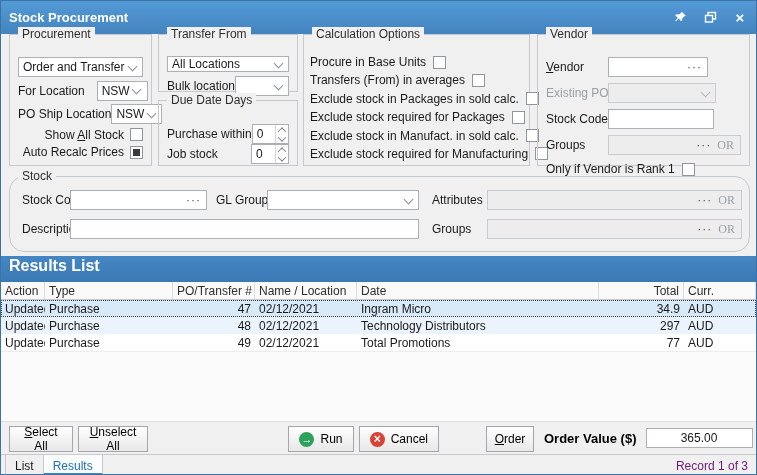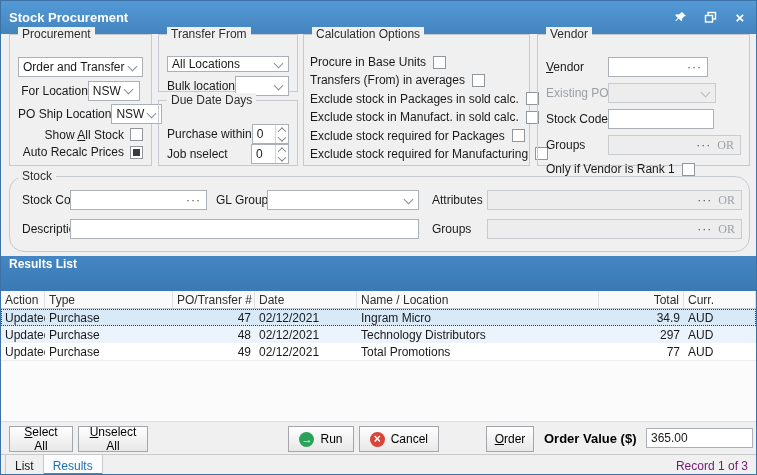--- a/index.html
+++ b/index.html
@@ -49,42 +49,42 @@
   .spin .val { flex:1; padding:2px 0 0 4px; font-size:12px; }
   .spin .arrows { width:13px; border-left:1px solid #d6d6d6; display:flex; flex-direction:column; }
   .spin .arr { flex:1; display:flex; align-items:center; justify-content:center; }
   .arr-up::before { content:""; width:5px; height:5px; border-left:1.4px solid #7d8288; border-top:1.4px solid #7d8288; transform:rotate(45deg) translate(1px,1px); }
   .arr-dn::before { content:""; width:5px; height:5px; border-right:1.4px solid #7d8288; border-bottom:1.4px solid #7d8288; transform:rotate(45deg) translate(-1px,-1px); }
   .row { display:flex; align-items:center; }
   .u { text-decoration:underline; }
   label.lbl { white-space:nowrap; }
   
   #results { position:absolute; top:255px; left:0; width:755px; height:165px; background:#fbfbfb; display:flex; flex-direction:column; }
-  .results-header { height:35px; background:linear-gradient(#4486c3,#3b79b4); color:#fff; font-weight:bold; padding:1px 0 0 8px; font-size:12px; }
+  .results-header { height:26px; background:linear-gradient(#4486c3,#3b79b4); color:#fff; font-weight:bold; padding:1px 0 0 8px; font-size:16px; }
   .tgrid { display:grid; grid-template-columns:44px 128px 82px 102px 242px 85px 1fr; }
   .thead { background:#fafafa; border-bottom:1px solid #c5c8cc; height:18px; }
   .thead .cell { border-right:1px solid #dcdfe2; color:#2e2e2e; }
   .cell { padding:1px 4px 0 4px; font-size:12px; overflow:hidden; white-space:nowrap; height:100%; display:flex; align-items:center; }
   .cell.num { justify-content:flex-end; }
   .trow { height:17px; background:#fff; }
   .trow.alt { background:#ebf3fc; }
   .trow.selected { background:#d8e9f8; outline:1px dotted #3c3c3c; outline-offset:-1px; }
   .tfill { flex:1; background:#fbfbfb; border-top:1px solid #ededed; }
   
   #footer { position:absolute; top:420px; left:0; width:755px; height:33px; border-top:1px solid #e0e0e0; }
   .btn {
     position:absolute; top:4px; height:26px; border:1px solid #a3a6aa;
     background:linear-gradient(#fefefe,#e8e8e8); font-size:12px;
     display:flex; align-items:center; justify-content:center; gap:6px; padding:0 10px;
   }
   .icon-circle { width:15px; height:15px; border-radius:50%; color:#fff; display:flex; align-items:center; justify-content:center; font-weight:bold; line-height:1; }
   .run-icon { background:#2ba25c; font-size:11px; }
   .cancel-icon { background:#d64537; font-size:12px; }
   .order-value-label { position:absolute; left:543px; top:9px; font-weight:bold; font-size:13px; color:#000; }
-  .order-value-box { position:absolute; left:645px; top:6px; width:107px; justify-content:flex-start; padding-right:5px; }
+  .order-value-box { position:absolute; left:645px; top:6px; width:107px; justify-content:center; padding-right:5px; }
   
   #tabbar { position:absolute; top:453px; left:0; width:755px; height:21px; background:#f0f0f0; border-top:1px solid #c9c9c9; display:flex; align-items:stretch; }
   .tab { padding:2px 9px 0 9px; font-size:12px; border-right:1px solid #c9c9c9; display:flex; align-items:center; }
   .tab:first-child { border-left:1px solid #c9c9c9; margin-left:4px; }
   .tab.active { color:#1f6fb5; background:#fafcfe; box-shadow:inset 0 -2px 0 #3d86c6; }
   .statusbar { margin-left:auto; padding:2px 8px 0 0; font-size:12px; color:#701a75; display:flex; align-items:center; }
   
   .vrow { display:flex; align-items:center; margin-bottom:6px; }
   .vrow .lbl { width:62px; flex:0 0 auto; }
   .abs { position:absolute; }
@@ -114,21 +114,21 @@
     </span>
   </div>
 
   <div class="group" style="left:8px; top:33px; width:143px; height:132px;">
     <span class="legend">Procurement</span>
     <div class="gpad" style="justify-content:space-between;">
       <div class="combo">
         <span>Order and Transfer</span>
         <span class="chev"></span>
       </div>
-      <div class="row" style="justify-content:center;">
+      <div class="row" style="justify-content:flex-start;gap:12px;">
         <label class="lbl">For Location</label>
         <div class="combo" style="width:52px;">
           <span>NSW</span>
           <span class="chev"></span>
         </div>
       </div>
       <div class="row" style="justify-content:space-between;">
         <label class="lbl">PO Ship Location</label>
         <div class="combo" style="width:52px;">
           <span>NSW</span>
@@ -170,21 +170,21 @@
         <label class="lbl">Purchase within</label>
         <div class="spin">
           <span class="val">0</span>
           <span class="arrows">
               <span class="arr arr-up"></span>
               <span class="arr arr-dn"></span>
             </span>
         </div>
       </div>
       <div class="row" style="justify-content:space-between;">
-        <label class="lbl">Job nselect</label>
+        <label class="lbl">Job stock</label>
         <div class="spin">
           <span class="val">0</span>
           <span class="arrows">
               <span class="arr arr-up"></span>
               <span class="arr arr-dn"></span>
             </span>
         </div>
       </div>
     </div>
   </div>
@@ -198,25 +198,25 @@
         </div>
       <div class="row" style="gap:7px;">
           <label class="lbl">Transfers (From) in averages</label>
           <span class="checkbox"></span>
         </div>
       <div class="row" style="gap:7px;">
           <label class="lbl">Exclude stock in Packages in sold calc.</label>
           <span class="checkbox"></span>
         </div>
       <div class="row" style="gap:7px;">
+          <label class="lbl">Exclude stock required for Packages</label>
+          <span class="checkbox"></span>
+        </div>
+      <div class="row" style="gap:7px;">
           <label class="lbl">Exclude stock in Manufact. in sold calc.</label>
-          <span class="checkbox"></span>
-        </div>
-      <div class="row" style="gap:7px;">
-          <label class="lbl">Exclude stock required for Packages</label>
           <span class="checkbox"></span>
         </div>
       <div class="row" style="gap:7px;">
           <label class="lbl">Exclude stock required for Manufacturing</label>
           <span class="checkbox"></span>
         </div>
     </div>
   </div>
 
   <div class="group" style="left:536px; top:33px; width:213px; height:132px;">
@@ -275,22 +275,22 @@
       <span class="or">OR</span>
     </div>
   </div>
 
   <div id="results">
     <div class="results-header">Results List</div>
     <div class="tgrid thead">
       <span class="cell">Action</span>
       <span class="cell">Type</span>
       <span class="cell">PO/Transfer #</span>
+      <span class="cell">Name / Location</span>
       <span class="cell">Date</span>
-      <span class="cell">Name / Location</span>
       <span class="cell num">Total</span>
       <span class="cell">Curr.</span>
     </div>
     <div class="tgrid trow selected">
       <span class="cell">Updated</span>
       <span class="cell">Purchase</span>
       <span class="cell num">47</span>
       <span class="cell">02/12/2021</span>
       <span class="cell">Ingram Micro</span>
       <span class="cell num">34.9</span>

